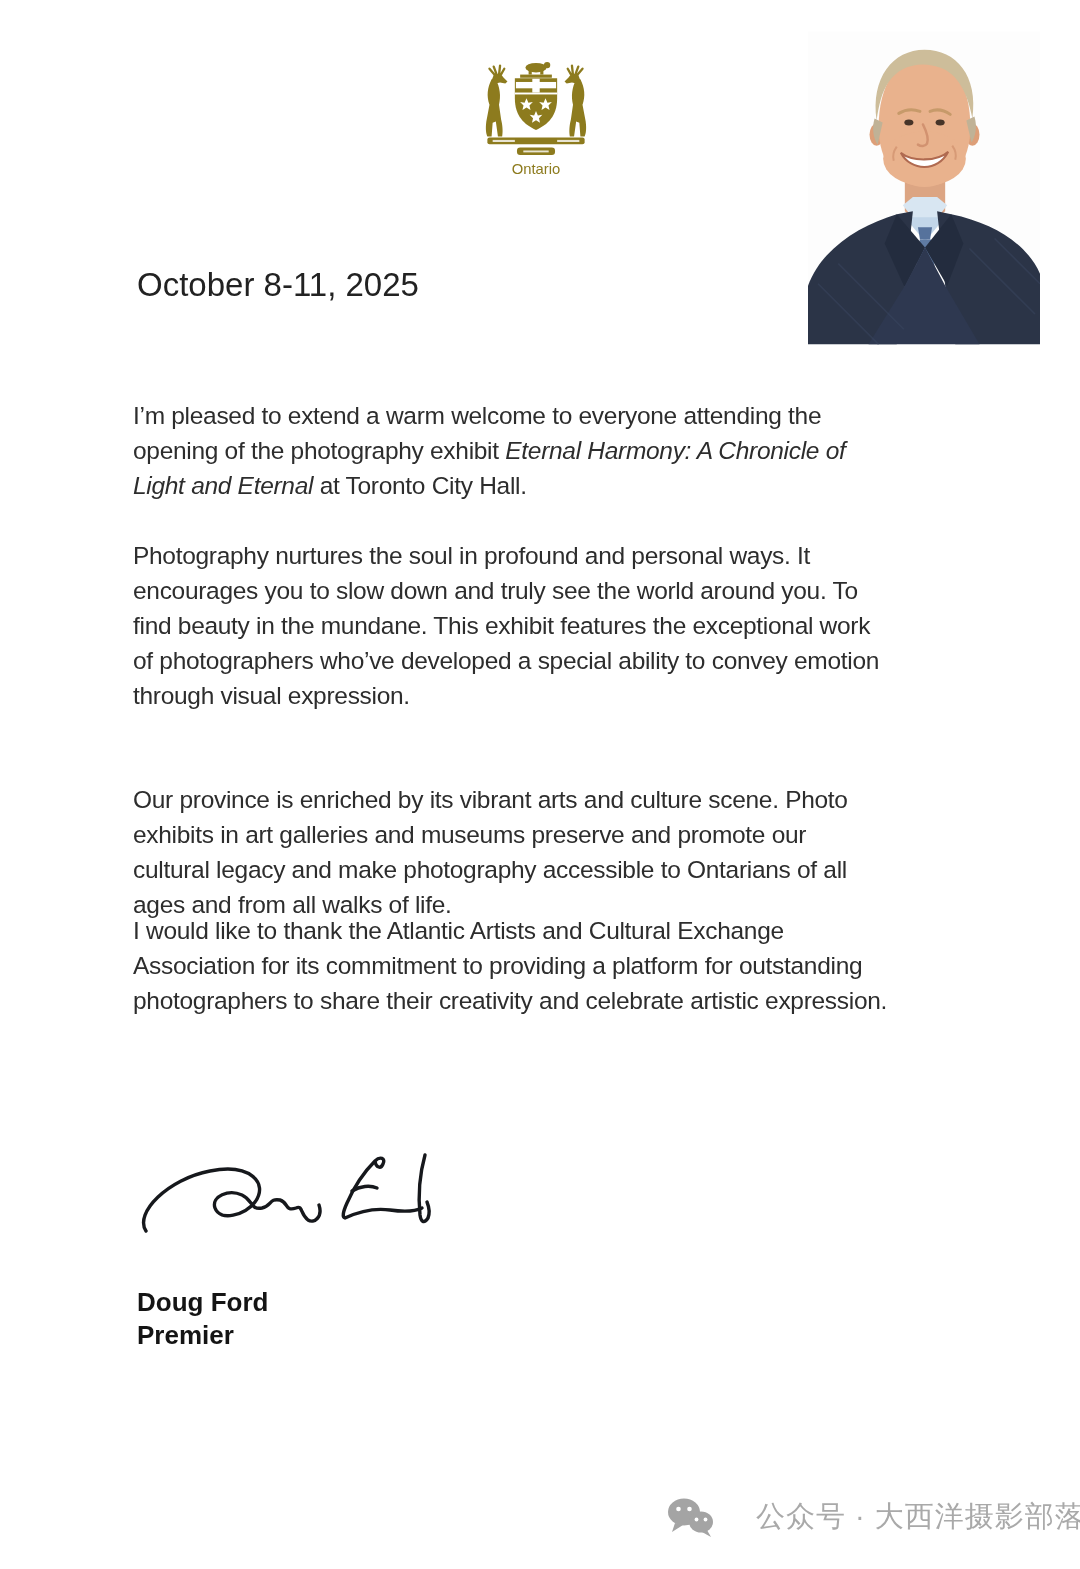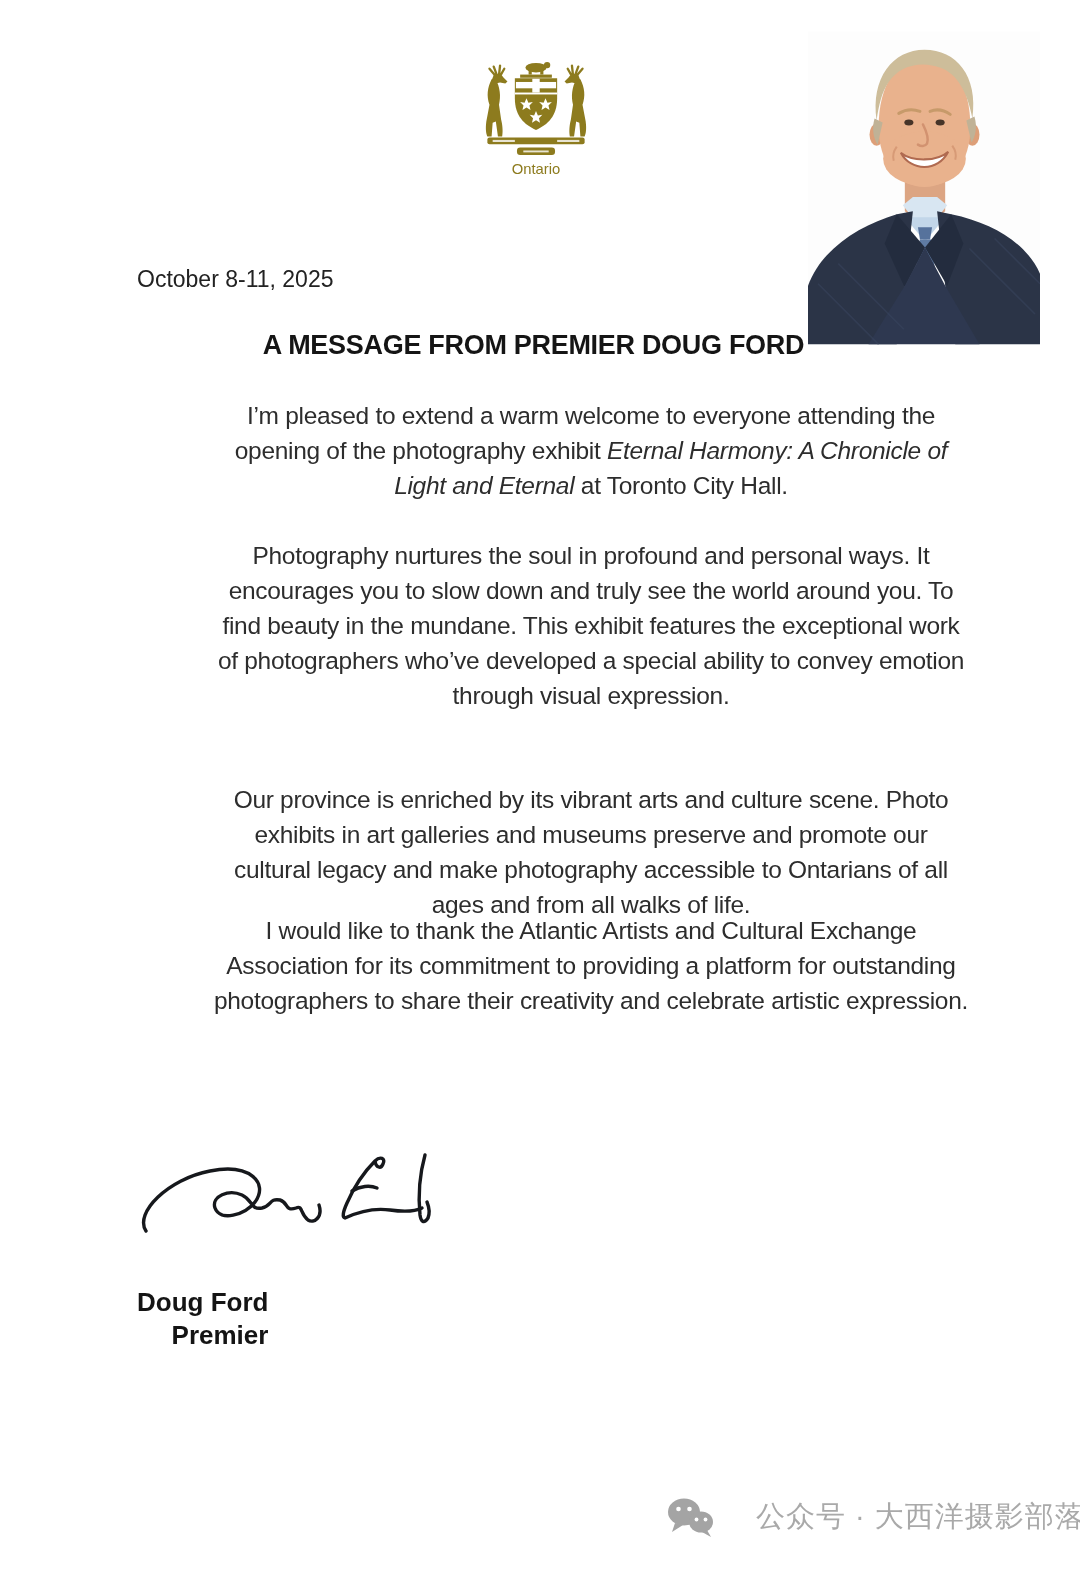--- a/index.html
+++ b/index.html
@@ -37,41 +37,40 @@
     position: absolute;
     left: 808px; top: 30px;
     width: 232px; height: 316px;
   }
   .photo svg { width: 100%; height: 100%; display: block; }
 
   
   .date {
     position: absolute;
     left: 137px; top: 266px;
-    font-size: 23px;
+    font-size: 33px;
     color: #222222;
   }
   .title {
     position: absolute;
     left: 137px; top: 330px; width: 793px;
     text-align: center;
     font-size: 27px;
     font-weight: bold;
     letter-spacing: -0.3px;
     color: #151515;
   }
   .para {
     position: absolute;
-    left: 141px;
+    left: 133px;
     width: 900px;
     font-size: 24.5px;
     letter-spacing: -0.3px;
     line-height: 35px;
     color: #2d2d2d;
-    text-align: center;
   }
   .para.pre { white-space: pre-line; }
   .para em { font-style: italic; }
   .p1 { top: 398px; }
   .p2 { top: 538px; }
   .p3 { top: 746px; margin-top: 36px; }
   .p4 { top: 913px; }
   .p5 { top: 1056px; }
 
   
@@ -81,21 +80,20 @@
     width: 315px; height: 115px;
   }
   .signature svg { width: 100%; height: 100%; display: block; }
   .signoff {
     position: absolute;
     left: 137px; top: 1286px;
     font-size: 26px;
     font-weight: bold;
     line-height: 33px;
     color: #141414;
-    text-align: right;
   }
 
   
   .watermark {
     position: absolute;
     left: 666px; top: 1496px;
     display: flex;
     align-items: center;
     gap: 10px;
   }
@@ -207,21 +205,20 @@
 
       <path d="M114 92 c4 8 6 14 4 19 c-2 3 -6 3 -9 1" stroke="#d29270" stroke-width="2.5" fill="none" stroke-linecap="round"></path>
 
       <path d="M92 120 C102 139 129 139 139 119 C128 129 103 129 92 120 Z" fill="#ffffff" stroke="#b06a50" stroke-width="2"></path>
       <path d="M88 114 q-5 7 -3 14" stroke="#d79a76" stroke-width="2" fill="none"></path>
       <path d="M143 113 q5 7 3 14" stroke="#d79a76" stroke-width="2" fill="none"></path>
     </svg>
   </div>
 
   <div class="date">October 8-11, 2025</div>
-  <div class="title">A MESSAGE FROM PREMIER DOUG FORD</div>
 
   <p class="para p1"><span>I’m pleased to extend a warm welcome to everyone attending the</span><br><span>opening of the photography exhibit </span><em>Eternal Harmony: A Chronicle of</em><br><em>Light and Eternal</em><span> at Toronto City Hall.</span></p>
 
   <p class="para pre p2">Photography nurtures the soul in profound and personal ways. It
 encourages you to slow down and truly see the world around you. To
 find beauty in the mundane. This exhibit features the exceptional work
 of photographers who’ve developed a special ability to convey emotion
 through visual expression.</p>
   <p class="para pre p3">Our province is enriched by its vibrant arts and culture scene. Photo
 exhibits in art galleries and museums preserve and promote our

